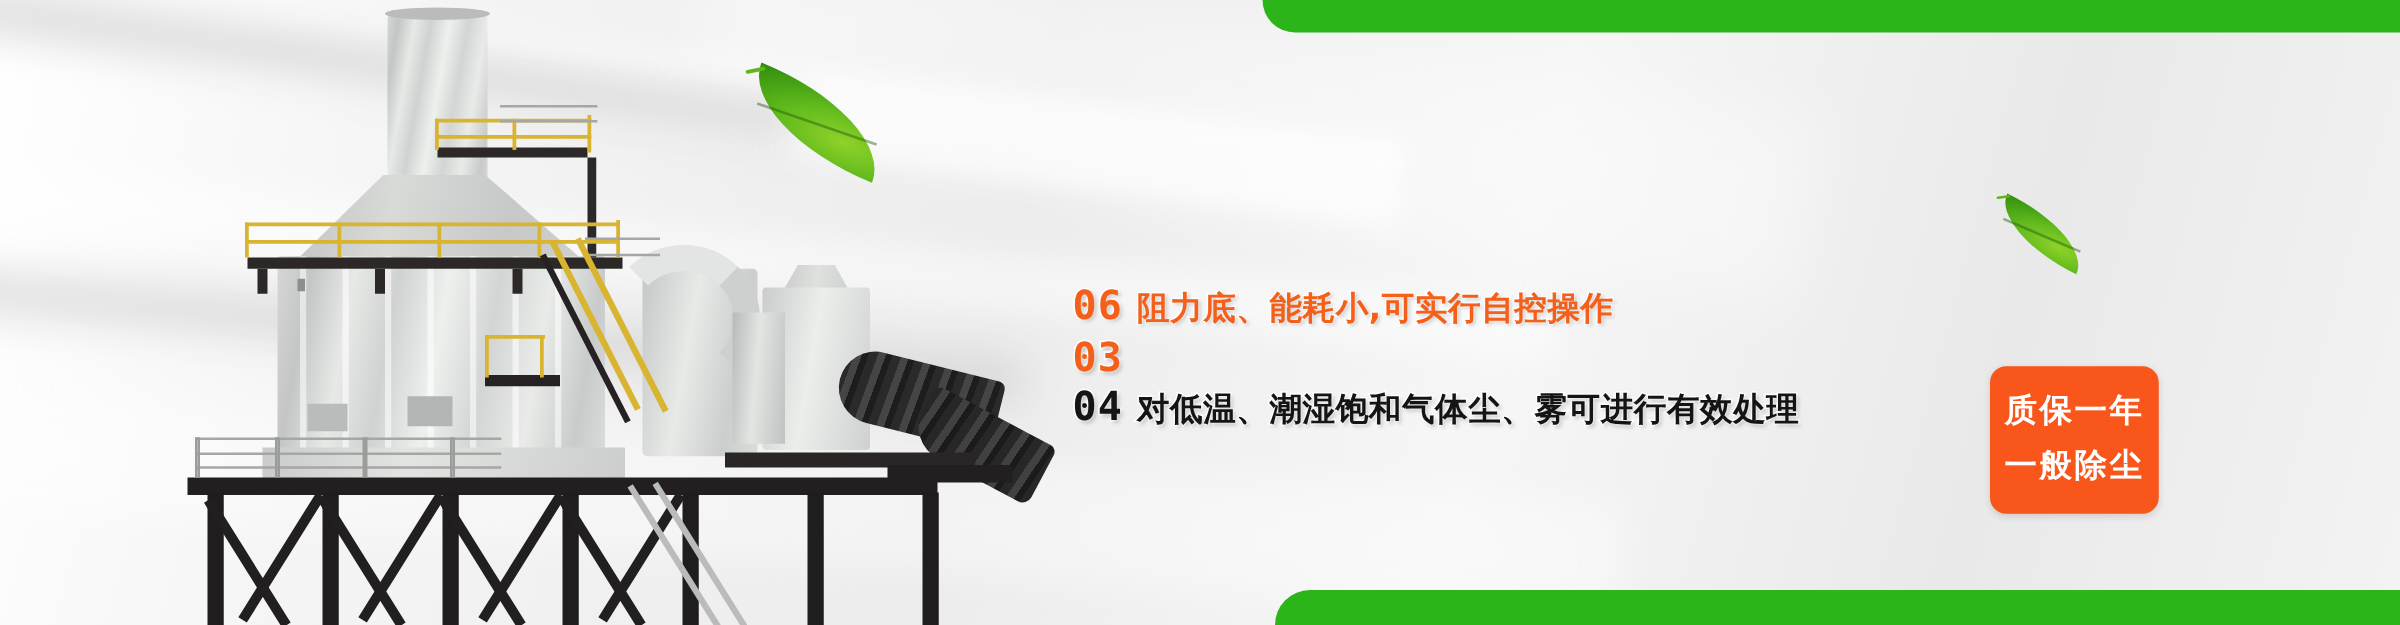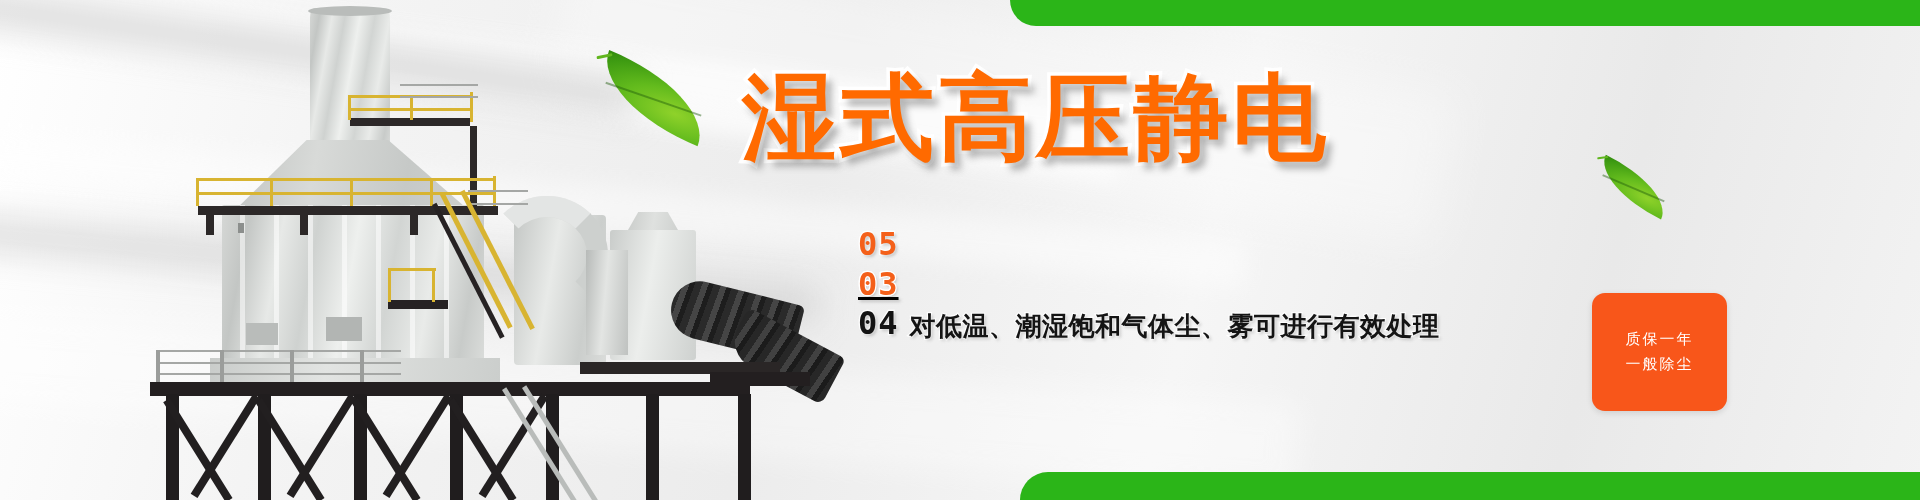--- a/index.html
+++ b/index.html
@@ -160,32 +160,32 @@
     -webkit-text-stroke:2.2px #ffffff; paint-order:stroke fill;
     text-shadow:2px 2px 3px rgba(120,120,120,.32);
     font-family:"DejaVu Sans","Liberation Sans",sans-serif;
     white-space:pre-line;
     padding-top:4px;
   }
   .orange { color:#f4601a; }
   .black  { color:#141414; }
   .f1 { margin-bottom:6px; }
   .f2 { margin-bottom:6px; }
-  .f3 { margin-bottom:6px;text-decoration:underline; }
+  .f3 { margin-bottom:6px; }
 
   
   #badge {
     position:absolute; left:1592px; top:293px;
     width:135px; height:118px;
     background:#f8561a; border-radius:13px;
     display:flex; flex-direction:column; justify-content:center; align-items:center;
     box-shadow:0 2px 6px rgba(0,0,0,.12);
   }
   #badge div {
-    color:#ffffff; font-size:15px; font-weight:normal; letter-spacing:2px;
+    color:#ffffff; font-size:26px; font-weight:bold; letter-spacing:2px;
     line-height:1.68;
     font-family:"DejaVu Sans","Liberation Sans",sans-serif;
   }
 </style>
 </head>
 <body>
 
 <div id="banner">
 
   <div class="streak s1"></div>
@@ -300,26 +300,26 @@
       </div>
     <div class="leaf-stem" style="left:-10px;top:6px;width:16px;height:3px;transform:rotate(-34deg);"></div>
   </div>
   <div style="position:absolute;left:1594px;top:170px;width:78px;height:36px;transform:rotate(26deg);">
     <div class="leaf" style="width:78px;height:34px;">
         <span class="vein"></span>
       </div>
     <div class="leaf-stem" style="left:-7px;top:3px;width:11px;height:2px;transform:rotate(-34deg);"></div>
   </div>
 
-  <div id="title-main">湿式高压静电</div>
 
   <div id="features">
 
     <div class="feat f1">
-      <span class="feat-num orange">05</span>
+      <span class="feat-num orange">06</span>
+      <span class="feat-text orange">阻力底、能耗小,可实行自控操作</span>
     </div>
 
 
     <div class="feat f3">
       <span class="feat-num orange">03</span>
     </div>
 
     <div class="feat">
       <span class="feat-num black">04</span>
       <span class="feat-text black">对低温、潮湿饱和气体尘、雾可进行有效处理</span>

